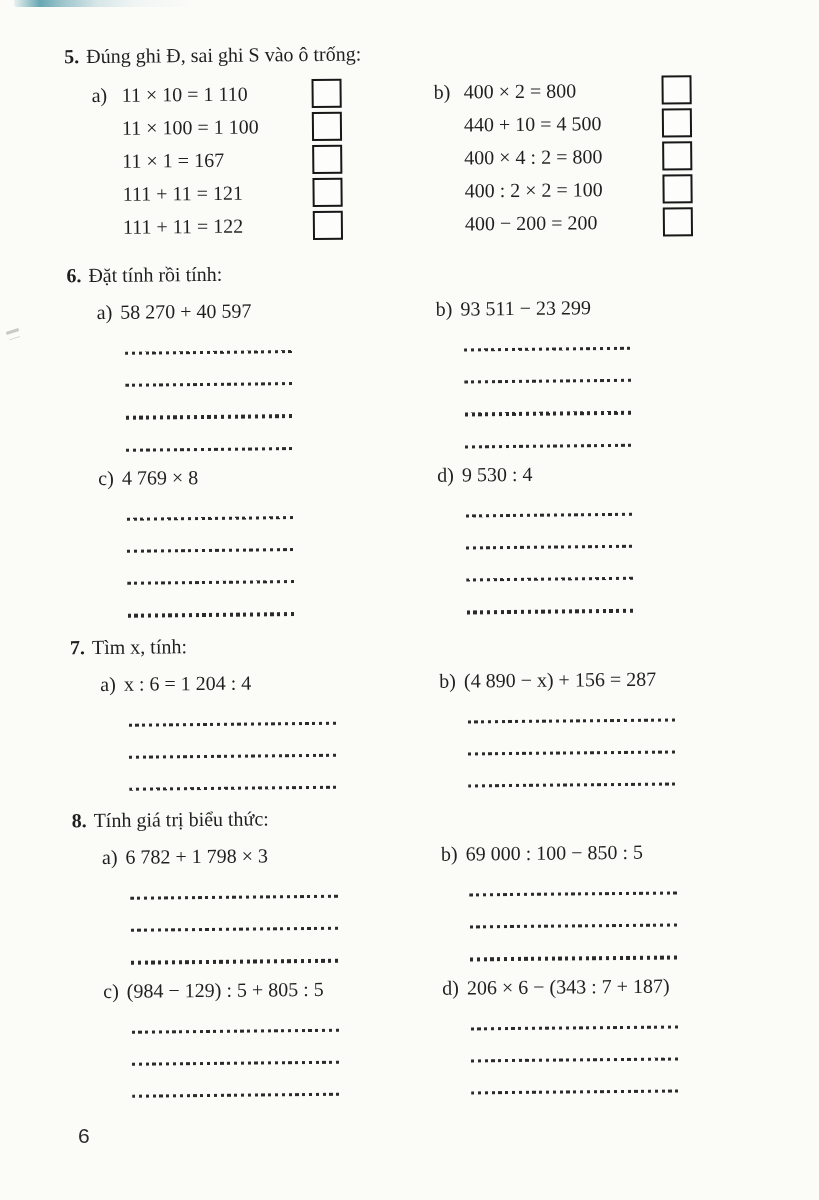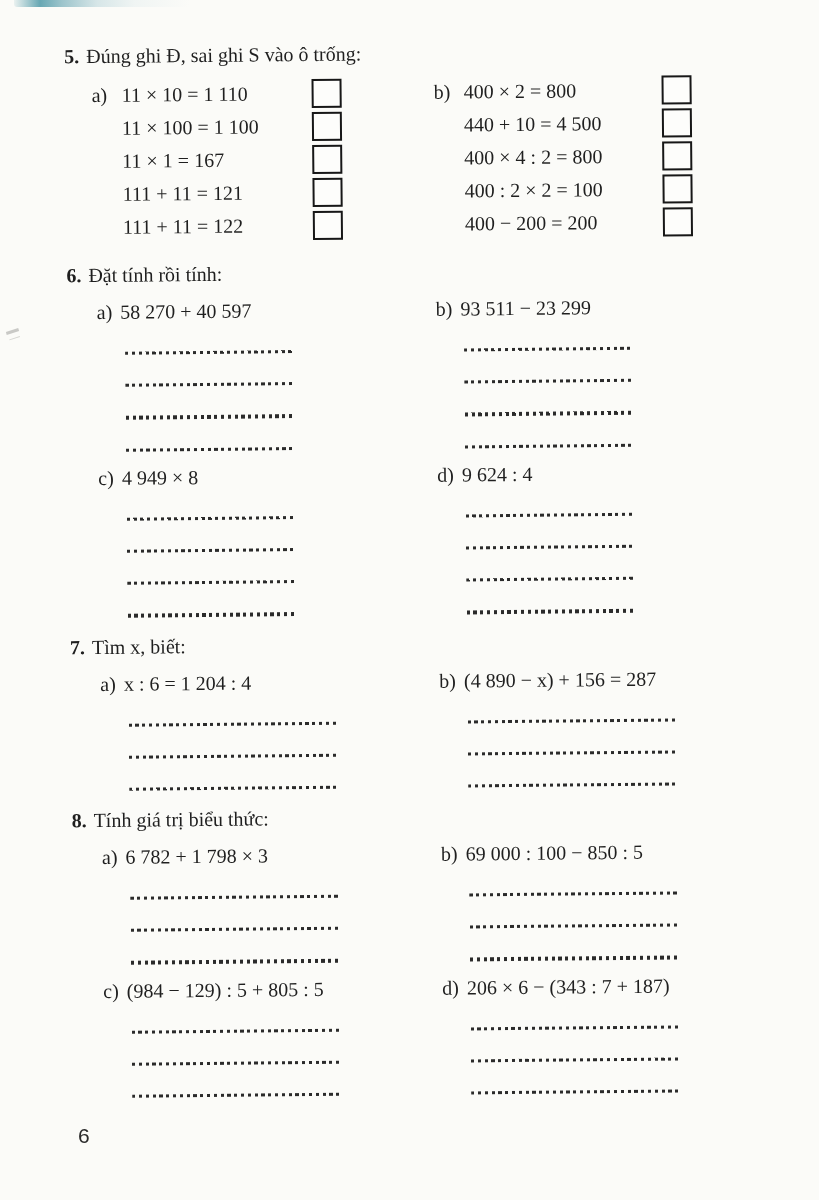--- a/index.html
+++ b/index.html
@@ -147,37 +147,37 @@
         <div class="dots w170"></div>
       </div>
       <div class="part right">
         <div class="part-head"><span class="plabel2">b)</span><span class="expr">93 511 − 23 299</span></div>
         <div class="dots w170 first"></div>
         <div class="dots w170"></div>
         <div class="dots w170"></div>
         <div class="dots w170"></div>
       </div>
       <div class="part">
-        <div class="part-head"><span class="plabel2">c)</span><span class="expr">4 949 × 8</span></div>
-        <div class="dots w170 first"></div>
-        <div class="dots w170"></div>
-        <div class="dots w170"></div>
-        <div class="dots w170"></div>
-      </div>
-      <div class="part right">
-        <div class="part-head"><span class="plabel2">d)</span><span class="expr">9 624 : 4</span></div>
-        <div class="dots w170 first"></div>
-        <div class="dots w170"></div>
-        <div class="dots w170"></div>
-        <div class="dots w170"></div>
-      </div>
-    </div>
-
-    <div class="ex-heading">
-      <span class="ex-num">7.</span><span class="ex-title">Tìm x, biết:</span>
+        <div class="part-head"><span class="plabel2">c)</span><span class="expr">4 769 × 8</span></div>
+        <div class="dots w170 first"></div>
+        <div class="dots w170"></div>
+        <div class="dots w170"></div>
+        <div class="dots w170"></div>
+      </div>
+      <div class="part right">
+        <div class="part-head"><span class="plabel2">d)</span><span class="expr">9 530 : 4</span></div>
+        <div class="dots w170 first"></div>
+        <div class="dots w170"></div>
+        <div class="dots w170"></div>
+        <div class="dots w170"></div>
+      </div>
+    </div>
+
+    <div class="ex-heading">
+      <span class="ex-num">7.</span><span class="ex-title">Tìm x, tính:</span>
     </div>
     <div class="ex-body">
       <div class="part">
         <div class="part-head"><span class="plabel2">a)</span><span class="expr">x : 6 = 1 204 : 4</span></div>
         <div class="dots w208 first"></div>
         <div class="dots w208"></div>
         <div class="dots w208"></div>
       </div>
       <div class="part right">
         <div class="part-head"><span class="plabel2">b)</span><span class="expr">(4 890 − x) + 156 = 287</span></div>

